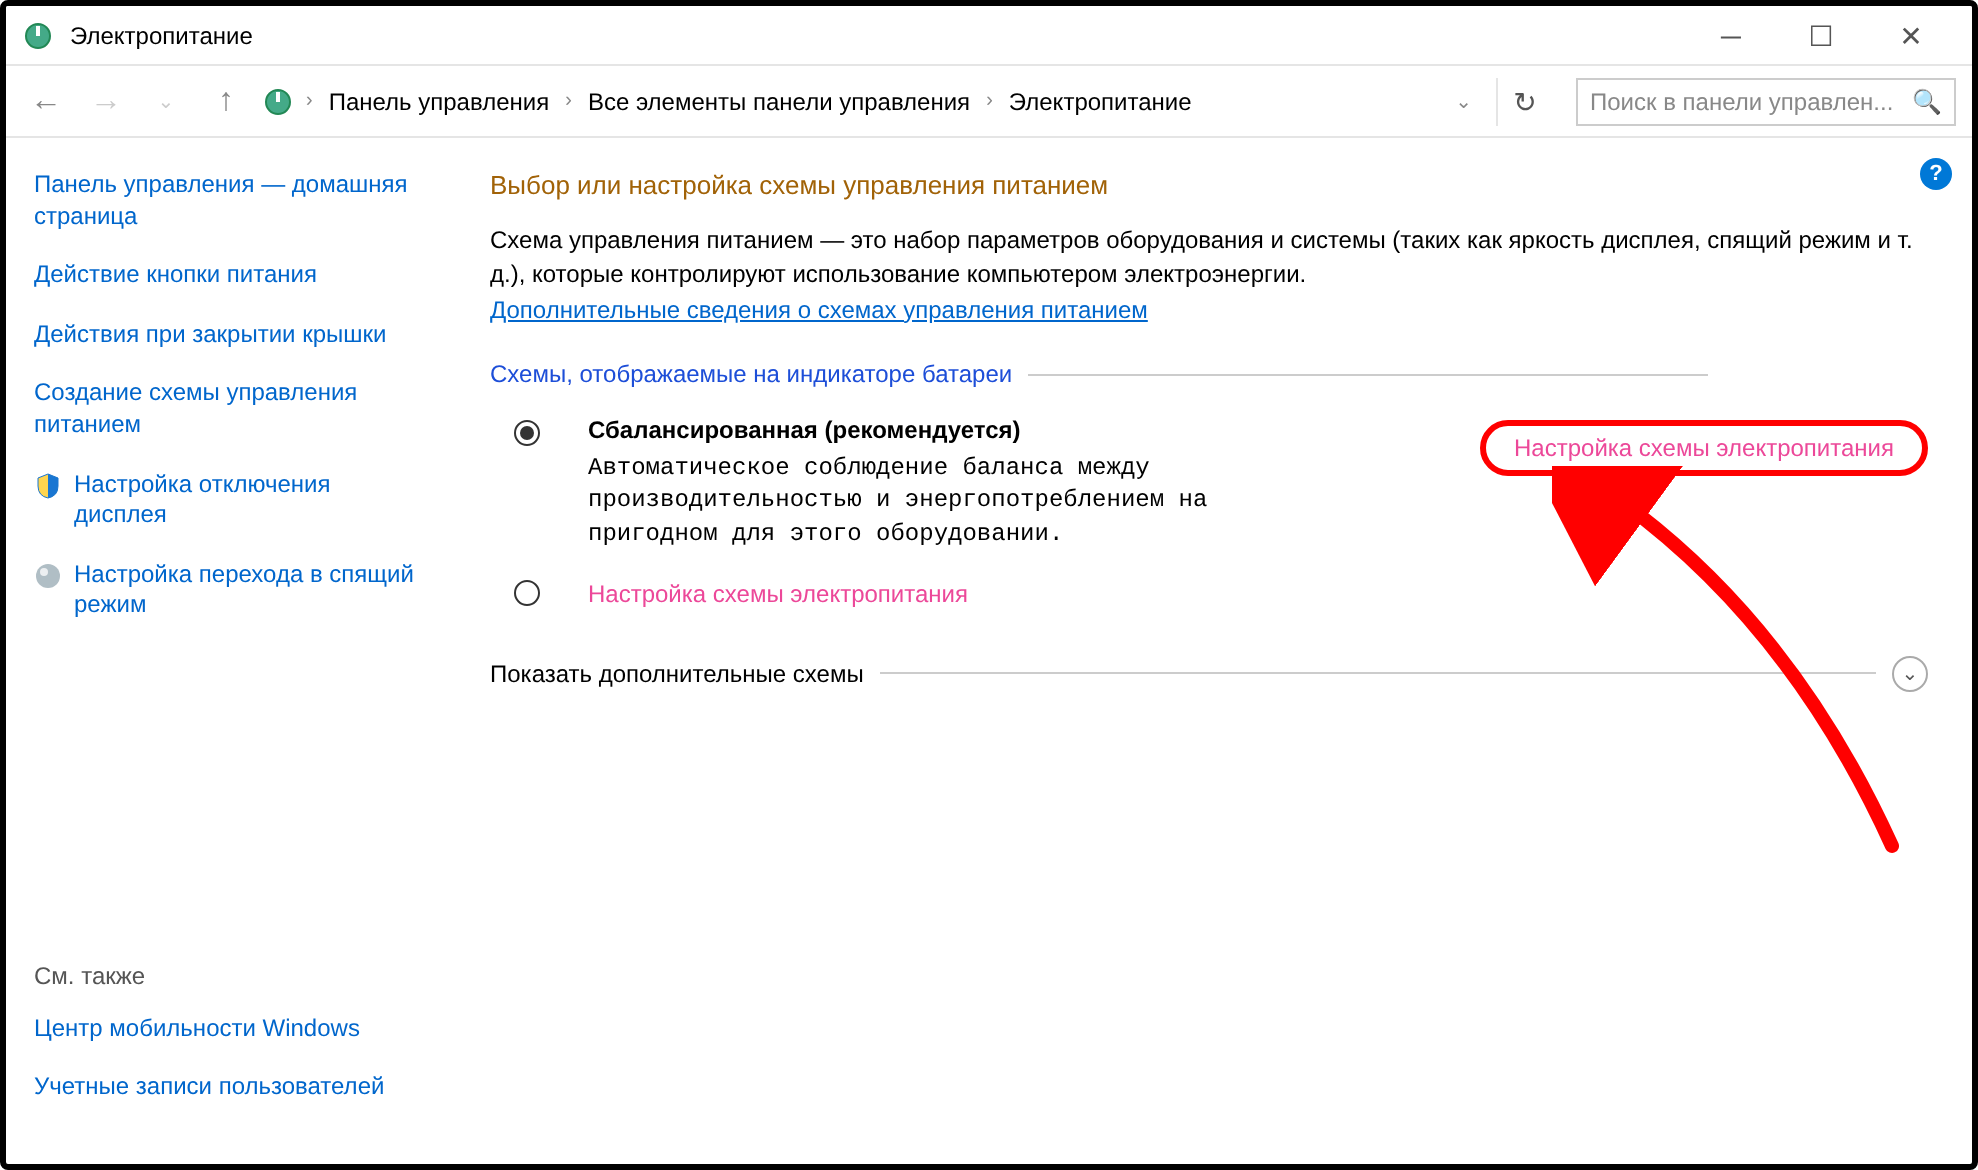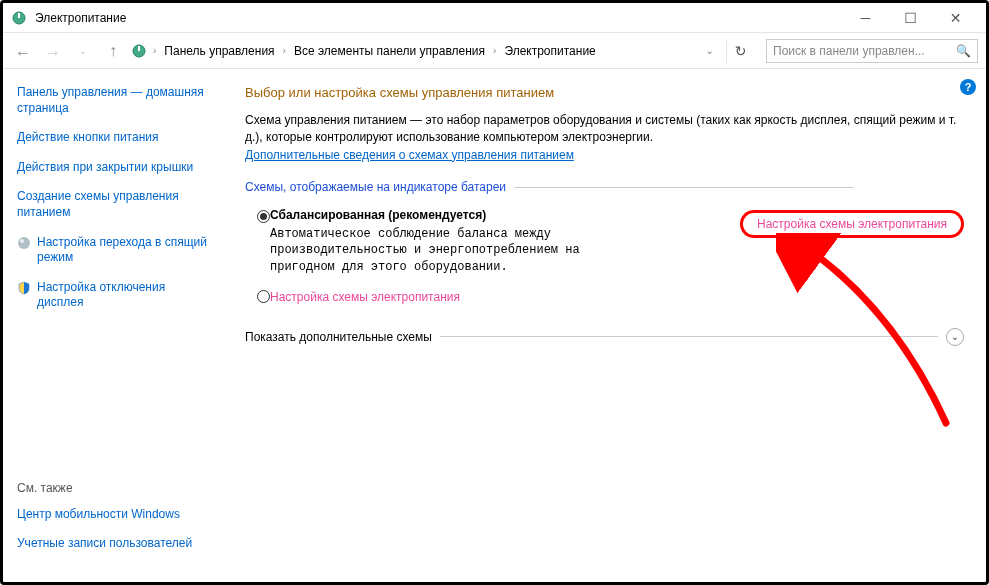--- a/index.html
+++ b/index.html
@@ -7,37 +7,37 @@
 .titlebar { height: 30px; display: flex; align-items: center; padding: 0 8px; background: #fff; border-bottom: 1px solid #e5e5e5; }
 .titlebar .icon { width: 16px; height: 16px; margin-right: 8px; }
 .titlebar .title { font-size: 12px; color: #000; flex: 1; }
 .winbtn { width: 45px; height: 29px; display: flex; align-items: center; justify-content: center; font-size: 14px; color: #555; }
 .navbar { height: 36px; display: flex; align-items: center; padding: 0 8px; border-bottom: 1px solid #e5e5e5; gap: 6px; }
 .navarrow { width: 24px; height: 24px; display: flex; align-items: center; justify-content: center; color: #888; font-size: 16px; }
 .breadcrumb { display: flex; align-items: center; gap: 8px; flex: 1; font-size: 12px; color: #000; }
 .breadcrumb .sep { color: #888; font-size: 10px; }
 .bcdrop { color: #888; font-size: 10px; margin-right: 6px; }
 .refresh { width: 28px; height: 24px; display: flex; align-items: center; justify-content: center; color: #555; border-left: 1px solid #e5e5e5; font-size: 14px; }
-.searchbox { width: 212px; height: 24px; border: 1px solid #ccc; display: flex; align-items: center; padding: 0 6px; font-size: 12px; color: #888; justify-content: space-between; margin-left: 6px; }
+.searchbox { width: 190px; height: 24px; border: 1px solid #ccc; display: flex; align-items: center; padding: 0 6px; font-size: 12px; color: #888; justify-content: space-between; margin-left: 6px; }
 .content { display: flex; height: calc(100% - 66px); position: relative; }
 .sidebar { width: 220px; padding: 16px 14px; font-size: 12px; display: flex; flex-direction: column; }
 .sidelink { color: #0066cc; margin-bottom: 14px; line-height: 1.3; cursor: pointer; }
 .side-with-icon { display: flex; align-items: flex-start; gap: 6px; margin-bottom: 14px; }
 .side-with-icon .sidelink { margin-bottom: 0; }
 .shield, .orb { width: 14px; height: 14px; flex-shrink: 0; margin-top: 1px; }
 .sidebottom { margin-top: auto; }
 .sidebottom .st { color: #555; font-size: 12px; margin-bottom: 12px; }
 .main { flex: 1; padding: 16px 22px 0 22px; font-size: 12px; position: relative; }
 .helpicon { position: absolute; top: 10px; right: 10px; width: 16px; height: 16px; background: #0078d7; color: #fff; border-radius: 50%; font-size: 11px; display: flex; align-items: center; justify-content: center; font-weight: bold; }
 h1 { font-size: 13px; color: #a16207; font-weight: 400; margin-bottom: 12px; }
 .desc { font-size: 12px; color: #000; line-height: 1.4; margin-bottom: 2px; }
 .morelink { color: #0066cc; text-decoration: underline; font-size: 12px; display: inline-block; margin-bottom: 18px; }
 .fieldset-label { font-size: 12px; color: #1d4ed8; margin-bottom: 8px; position: relative; }
 .fieldset-label::after { content: ""; display: inline-block; vertical-align: middle; border-top: 1px solid #ccc; width: 340px; margin-left: 8px; }
-.plan { display: flex; align-items: flex-start; padding: 6px 0 6px 12px; gap: 0; }
+.plan { display: flex; align-items: flex-start; padding: 6px 0 6px 12px; gap: 24px; }
 .radio { width: 13px; height: 13px; border: 1px solid #333; border-radius: 50%; margin-top: 2px; display: flex; align-items: center; justify-content: center; flex-shrink: 0; }
 .radio.selected::after { content: ""; width: 7px; height: 7px; background: #333; border-radius: 50%; }
 .planbody { flex: 1; }
 .planname { font-size: 12px; font-weight: 600; color: #000; }
 .planname.normal { font-weight: 400; }
 .plandesc { font-size: 12px; color: #000; margin-top: 4px; line-height: 1.4; max-width: 360px; font-family: Liberation Mono, monospace; }
 .planlink { color: #ec4899; font-size: 12px; white-space: nowrap; margin-top: 2px; margin-right: 30px; }
 .highlighted { border: 3px solid #ff0000; border-radius: 14px; padding: 4px 14px; margin-right: 0; }
 .show-more { display: flex; align-items: center; margin-top: 18px; font-size: 12px; }
 .show-more .label { margin-right: 8px; }
@@ -84,32 +84,32 @@
   </div>
 </div>
 
 <div class="content">
   <div class="sidebar">
     <div class="sidelink">Панель управления — домашняя страница</div>
     <div class="sidelink">Действие кнопки питания</div>
     <div class="sidelink">Действия при закрытии крышки</div>
     <div class="sidelink">Создание схемы управления питанием</div>
     <div class="side-with-icon">
+      <svg class="shield" viewBox="0 0 14 14">
+          <path d="M7 1 L12 3 L12 7 Q12 12 7 13 Q2 12 2 7 L2 3 Z" fill="#ffd54f" stroke="#1976d2" stroke-width="0.5"></path>
+          <path d="M7 1 L12 3 L12 7 Q12 12 7 13 L7 1 Z" fill="#1976d2"></path>
+        </svg>
+      <div class="sidelink">Настройка отключения дисплея</div>
+    </div>
+    <div class="side-with-icon">
       <svg class="orb" viewBox="0 0 14 14">
           <circle cx="7" cy="7" r="6" fill="#b0bec5"></circle>
           <circle cx="5" cy="5" r="2" fill="#eceff1"></circle>
         </svg>
       <div class="sidelink">Настройка перехода в спящий режим</div>
-    </div>
-    <div class="side-with-icon">
-      <svg class="shield" viewBox="0 0 14 14">
-          <path d="M7 1 L12 3 L12 7 Q12 12 7 13 Q2 12 2 7 L2 3 Z" fill="#ffd54f" stroke="#1976d2" stroke-width="0.5"></path>
-          <path d="M7 1 L12 3 L12 7 Q12 12 7 13 L7 1 Z" fill="#1976d2"></path>
-        </svg>
-      <div class="sidelink">Настройка отключения дисплея</div>
     </div>
     <div class="sidebottom">
       <div class="st">См. также</div>
       <div class="sidelink">Центр мобильности Windows</div>
       <div class="sidelink">Учетные записи пользователей</div>
     </div>
   </div>
 
   <div class="main">
     <div class="helpicon">?</div>

